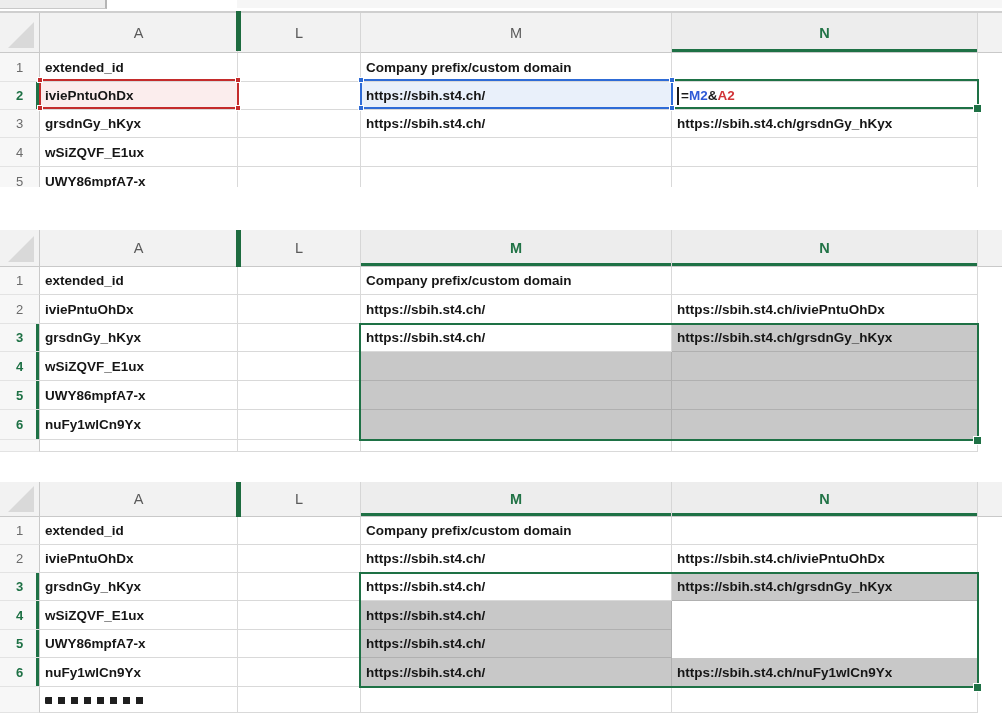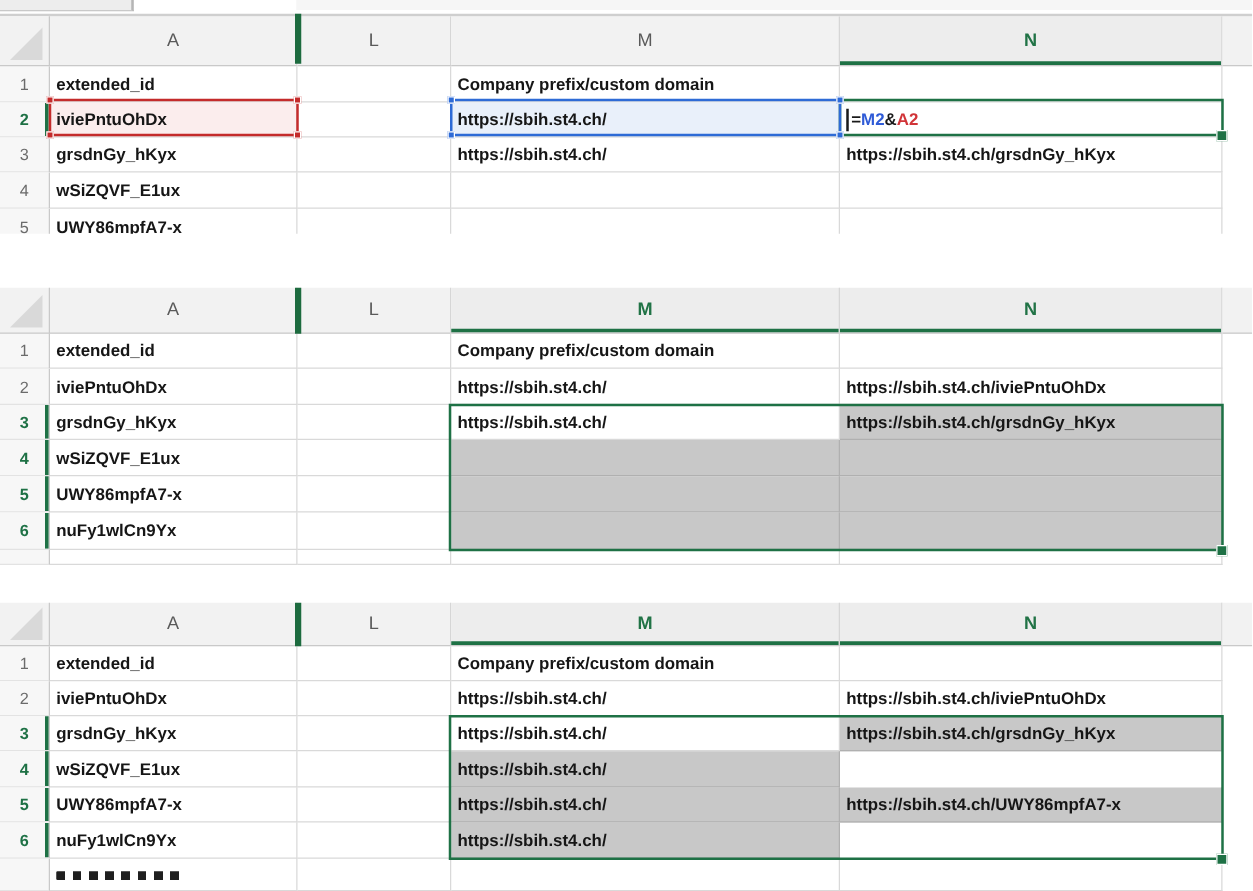--- a/index.html
+++ b/index.html
@@ -247,27 +247,27 @@
       <div class="gut selr">4</div>
       <div class="cell w-a">wSiZQVF_E1ux</div>
       <div class="cell w-l"></div>
       <div class="cell w-m gray">https://sbih.st4.ch/</div>
     </div>
     <div class="row" style="height:28px">
       <div class="gut selr">5</div>
       <div class="cell w-a">UWY86mpfA7-x</div>
       <div class="cell w-l"></div>
       <div class="cell w-m gray">https://sbih.st4.ch/</div>
-      <div class="cell w-n gray">https://sbih.st4.ch/UWY86mpfA7-x</div>
     </div>
     <div class="row" style="height:29px">
       <div class="gut selr">6</div>
       <div class="cell w-a">nuFy1wlCn9Yx</div>
       <div class="cell w-l"></div>
       <div class="cell w-m gray">https://sbih.st4.ch/</div>
+      <div class="cell w-n gray">https://sbih.st4.ch/nuFy1wlCn9Yx</div>
     </div>
     <div class="row" style="height:26px">
       <div class="gut"></div>
       <div class="cell w-a">
           <span class="glyphtops"></span>
         </div>
       <div class="cell w-l"></div>
       <div class="cell w-m"></div>
       <div class="cell w-n"></div>
     </div>

